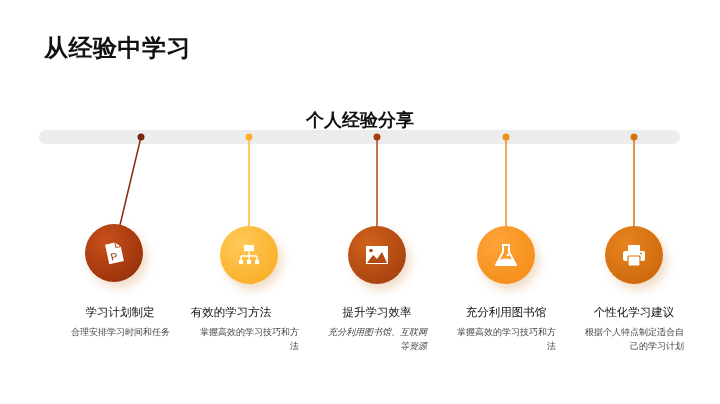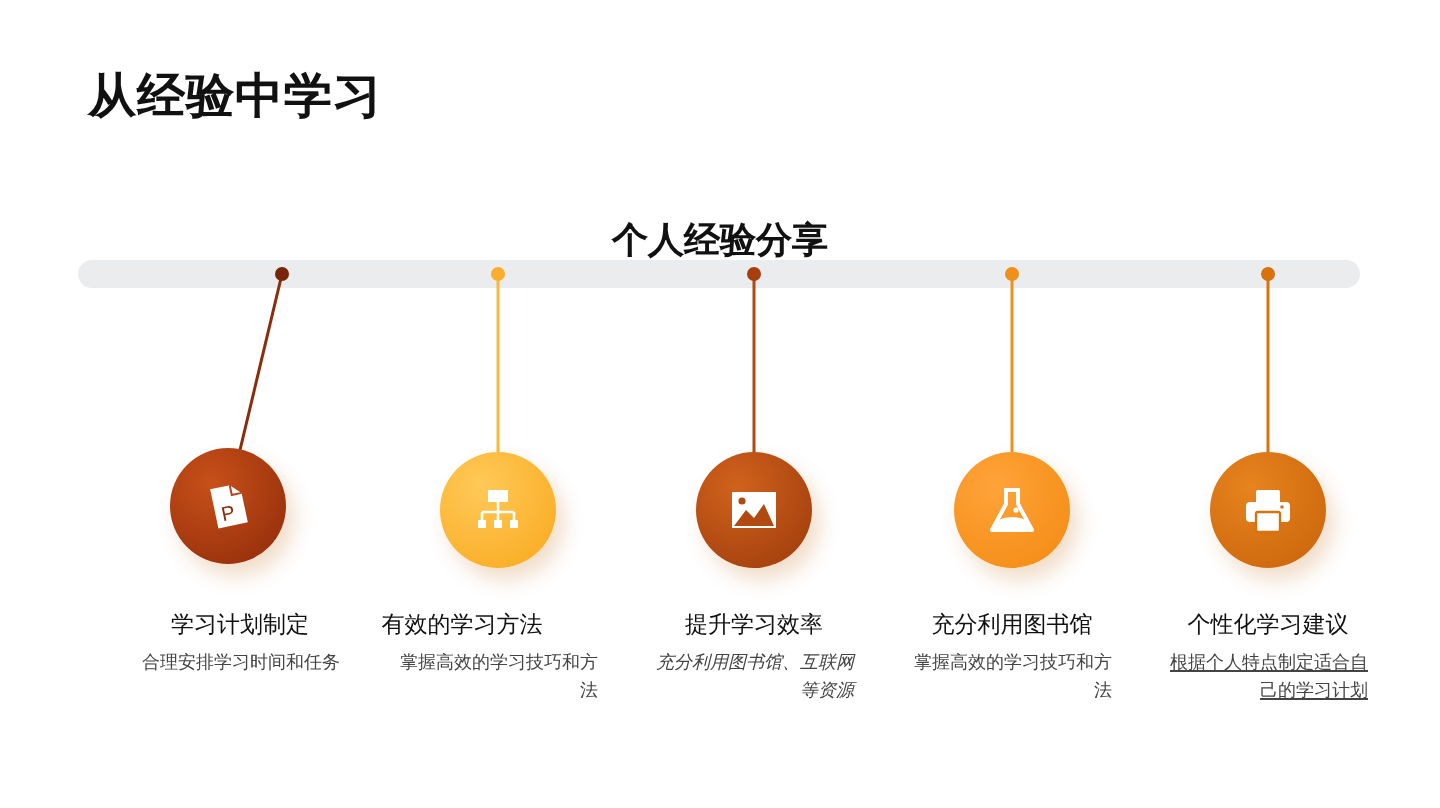--- a/index.html
+++ b/index.html
@@ -82,13 +82,13 @@
 
 <div class="node" style="left:605px; top:226px; background:radial-gradient(circle at 35% 30%, #e6841e, #c9620a);">
   <svg viewBox="0 0 30 30">
     <rect x="9" y="5" width="12" height="7" rx="1" fill="#fff"></rect>
     <rect x="4" y="11" width="22" height="10" rx="2" fill="#fff"></rect>
     <circle cx="22" cy="13.5" r="0.9" fill="#d8720f"></circle>
     <rect x="9" y="16" width="12" height="10" rx="1" fill="#fff" stroke="#d8720f" stroke-width="1.2"></rect>
   </svg>
 </div>
 <div class="item-title" style="left:564px;">个性化学习建议</div>
-<div class="item-desc" style="left:584px;text-decoration:underline;">根据个人特点制定适合自己的学习计划</div>
+<div class="item-desc" style="left:584px;">根据个人特点制定适合自己的学习计划</div>
 
 </body></html>

